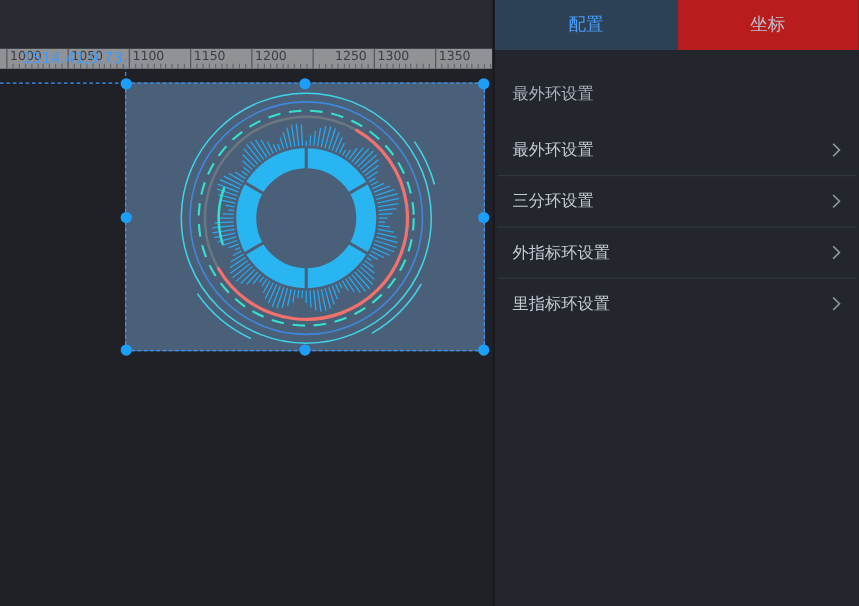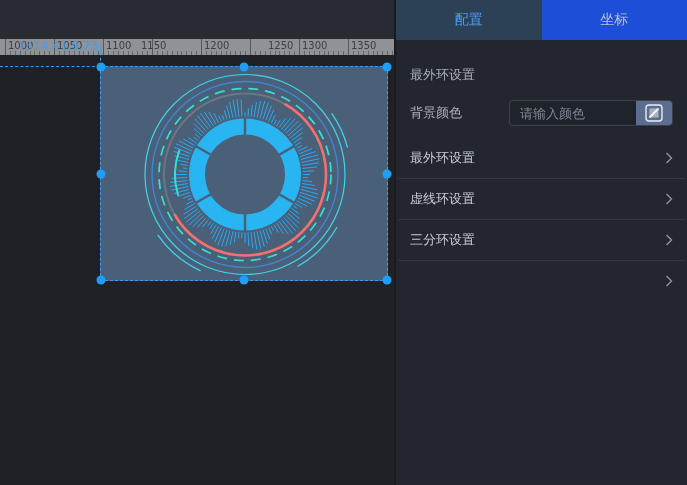--- a/index.html
+++ b/index.html
@@ -23,21 +23,21 @@
     position:absolute;left:100px;top:66px;width:288px;height:215px;
     background:#4a6078;border:1px dashed #3e97f5;box-sizing:border-box;z-index:10;
   }
   .selection svg{position:absolute;left:0;top:0;}
   .handle{position:absolute;width:9px;height:9px;border-radius:50%;background:#1d9ef9;transform:translate(-50%,-50%);z-index:20;}
   
   .panel{position:absolute;left:394px;top:0;width:293px;height:485px;background:#23262d;border-left:2px solid #191b1f;box-sizing:border-box;}
   .tabs{display:flex;height:40px;}
   .tab{flex:1;display:flex;align-items:center;justify-content:center;font-size:14px;cursor:pointer;}
   .tab.active{background:#2d4156;color:#4b9ef9;}
-  .tab.inactive{background:#1d4ed8;color:#bcc2cc;}
+  .tab.inactive{background:#b91c1c;color:#bcc2cc;}
   .fields{padding:16px 14px 6px 14px;}
   .field-row{display:flex;align-items:center;height:38px;}
   .field-label{font-size:13px;color:#aab1bc;flex:none;}
   .text-input{
     margin-left:auto;width:164px;height:26px;box-sizing:border-box;
     background:#1f232a;border:1px solid #4a82c4;border-radius:4px;
     color:#c2d6f0;font-size:13px;padding:0 10px;outline:none;
     font-family:"DejaVu Sans","Liberation Sans",sans-serif;
   }
   .color-control{
@@ -93,21 +93,21 @@
       <div class="tick-minor" style="left: 107.9px;"></div>
       <div class="tick-minor" style="left: 112.8px;"></div>
       <div class="tick-minor" style="left: 117.7px;"></div>
       <div class="tick-minor" style="left: 122.6px;"></div>
       <div class="tick-minor" style="left: 127.5px;"></div>
       <div class="tick-minor" style="left: 132.4px;"></div>
       <div class="tick-minor" style="left: 137.3px;"></div>
       <div class="tick-minor" style="left: 142.2px;"></div>
       <div class="tick-minor" style="left: 147.1px;"></div>
       <div class="tick-major" style="left: 152px;"></div>
-      <span class="tick-label" style="left: 141px;">1150</span>
+      <span class="tick-label" style="left: 155px;">1150</span>
       <div class="tick-minor" style="left: 156.9px;"></div>
       <div class="tick-minor" style="left: 161.8px;"></div>
       <div class="tick-minor" style="left: 166.7px;"></div>
       <div class="tick-minor" style="left: 171.6px;"></div>
       <div class="tick-minor" style="left: 176.5px;"></div>
       <div class="tick-minor" style="left: 181.4px;"></div>
       <div class="tick-minor" style="left: 186.3px;"></div>
       <div class="tick-minor" style="left: 191.2px;"></div>
       <div class="tick-minor" style="left: 196.1px;"></div>
       <div class="tick-major" style="left: 201px;"></div>
@@ -312,61 +312,49 @@
 <div class="panel">
   <div class="tabs" id="tabs">
       <div class="tab active">配置</div>
       <div class="tab inactive">坐标</div>
     </div>
 
   <div class="fields">
     <div class="field-row">
       <span class="field-label">最外环设置</span>
     </div>
-    <div class="field-row">
-      <span class="field-label">背景颜色</span>
-      <div class="color-control">
-        <input class="color-input" type="text" placeholder="请输入颜色" style="">
-        <button class="swatch-btn">
-          <svg width="18" height="18" viewBox="0 0 18 18">
-            <rect x="1" y="1" width="16" height="16" rx="3" fill="none" stroke="#e9edf3" stroke-width="1.4"></rect>
-            <rect x="4.5" y="4.5" width="9" height="9" fill="#aab3bd"></rect>
-            <line x1="4.5" y1="13.5" x2="13.5" y2="4.5" stroke="#f2f5f9" stroke-width="1.8"></line>
-          </svg>
-        </button>
-      </div>
-    </div>
   </div>
 
   <div class="sections" id="sections">
       <div class="section-item">
         <span class="section-label">最外环设置</span>
-        <span class="chev">
-          <svg width="8" height="12" viewBox="0 0 8 12">
-            <polyline points="1.5,1 6.5,6 1.5,11" fill="none" stroke="#8f959e" stroke-width="1.4"></polyline>
-          </svg>
-        </span>
-      </div>
-      <div class="section-item">
-        <span class="section-label">虚线环设置</span>
         <span class="chev">
           <svg width="8" height="12" viewBox="0 0 8 12">
             <polyline points="1.5,1 6.5,6 1.5,11" fill="none" stroke="#8f959e" stroke-width="1.4"></polyline>
           </svg>
         </span>
       </div>
       <div class="section-item">
         <span class="section-label">三分环设置</span>
         <span class="chev">
           <svg width="8" height="12" viewBox="0 0 8 12">
             <polyline points="1.5,1 6.5,6 1.5,11" fill="none" stroke="#8f959e" stroke-width="1.4"></polyline>
           </svg>
         </span>
       </div>
       <div class="section-item">
+        <span class="section-label">外指标环设置</span>
         <span class="chev">
           <svg width="8" height="12" viewBox="0 0 8 12">
             <polyline points="1.5,1 6.5,6 1.5,11" fill="none" stroke="#8f959e" stroke-width="1.4"></polyline>
           </svg>
         </span>
       </div>
+      <div class="section-item">
+        <span class="section-label">里指标环设置</span>
+        <span class="chev">
+          <svg width="8" height="12" viewBox="0 0 8 12">
+            <polyline points="1.5,1 6.5,6 1.5,11" fill="none" stroke="#8f959e" stroke-width="1.4"></polyline>
+          </svg>
+        </span>
+      </div>
     </div>
 </div>
 
 </body></html>

